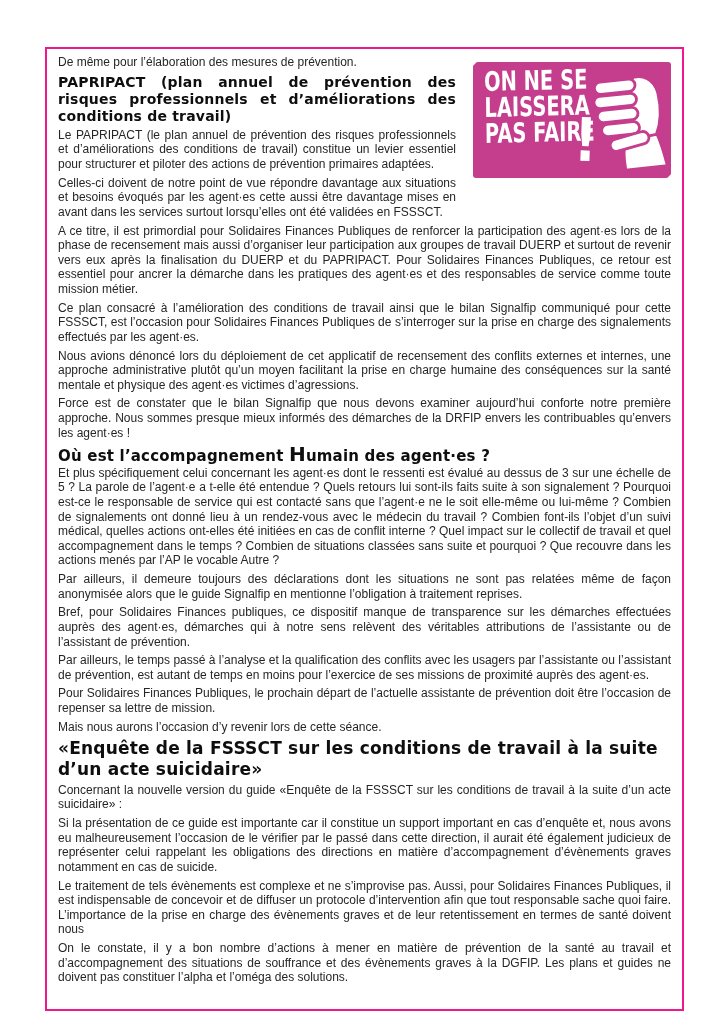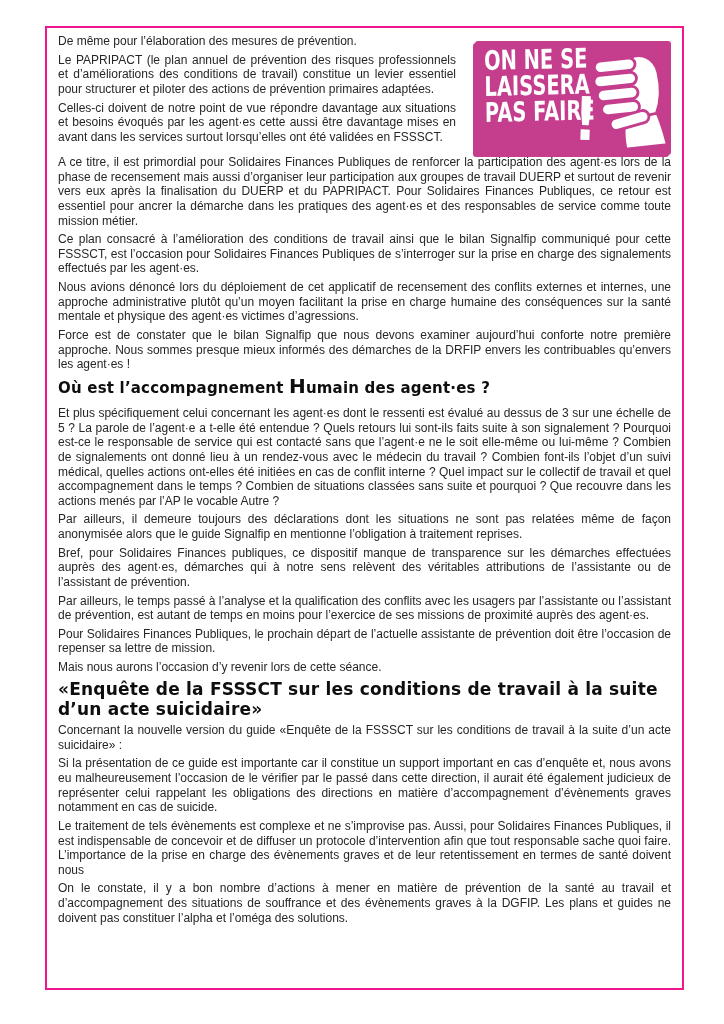--- a/index.html
+++ b/index.html
@@ -13,21 +13,21 @@
   .page {
     position: relative;
     width: 724px;
     height: 1024px;
     background: #ffffff;
     overflow: hidden;
   }
   .frame {
     position: absolute;
     left: 45px;
-    top: 26px;
+    top: 47px;
     width: 639px;
     height: 964px;
     box-sizing: border-box;
     border: 2px solid #f0168f;
     padding: 6px 11px 6px 11px;
     overflow: hidden;
   }
   p.body-par {
     margin: 0 0 4px 0;
     font-size: 12px;
@@ -47,21 +47,21 @@
     font-weight: bold;
     color: #0f0e0e;
     margin: 3px 0 3px 0;
     font-size: 14px;
     line-height: 1.22;
     text-align: justify;
     letter-spacing: 0.2px;
   }
   h2.head-humain {
     font-size: 15px;
-    margin: 4px 0 9px 0;
+    margin: 4px 0 0 0;
     text-align: left;
   }
   h2.head-humain .bigcap { font-size: 20px; line-height: 1; }
   h2.head-enquete {
     font-size: 17px;
     margin: 4px 0 3px 0;
     text-align: left;
   }
 
   
@@ -110,20 +110,21 @@
 </style>
 </head>
 <body>
 
 <div class="page">
   <div class="frame">
 
     <div class="top-section">
       <div class="top-left">
         <p class="body-par">De même pour l’élaboration des mesures de prévention.</p>
+        <h2 class="rounded-head">PAPRIPACT (plan annuel de prévention des risques professionnels et d’améliorations des conditions de travail)</h2>
         <p class="body-par">Le PAPRIPACT (le plan annuel de prévention des risques professionnels et d’améliorations des conditions de travail) constitue un levier essentiel pour structurer et piloter des actions de prévention primaires adaptées.</p>
         <p class="body-par">Celles-ci doivent de notre point de vue répondre davantage aux situations et besoins évoqués par les agent·es cette aussi être davantage mises en avant dans les services surtout lorsqu’elles ont été validées en FSSSCT.</p>
       </div>
       <div class="top-right">
         <div class="banner">
           <div class="slogan">
             <div>ON NE SE</div>
             <div>LAISSERA</div>
             <div>PAS FAIRE</div>
           </div>

